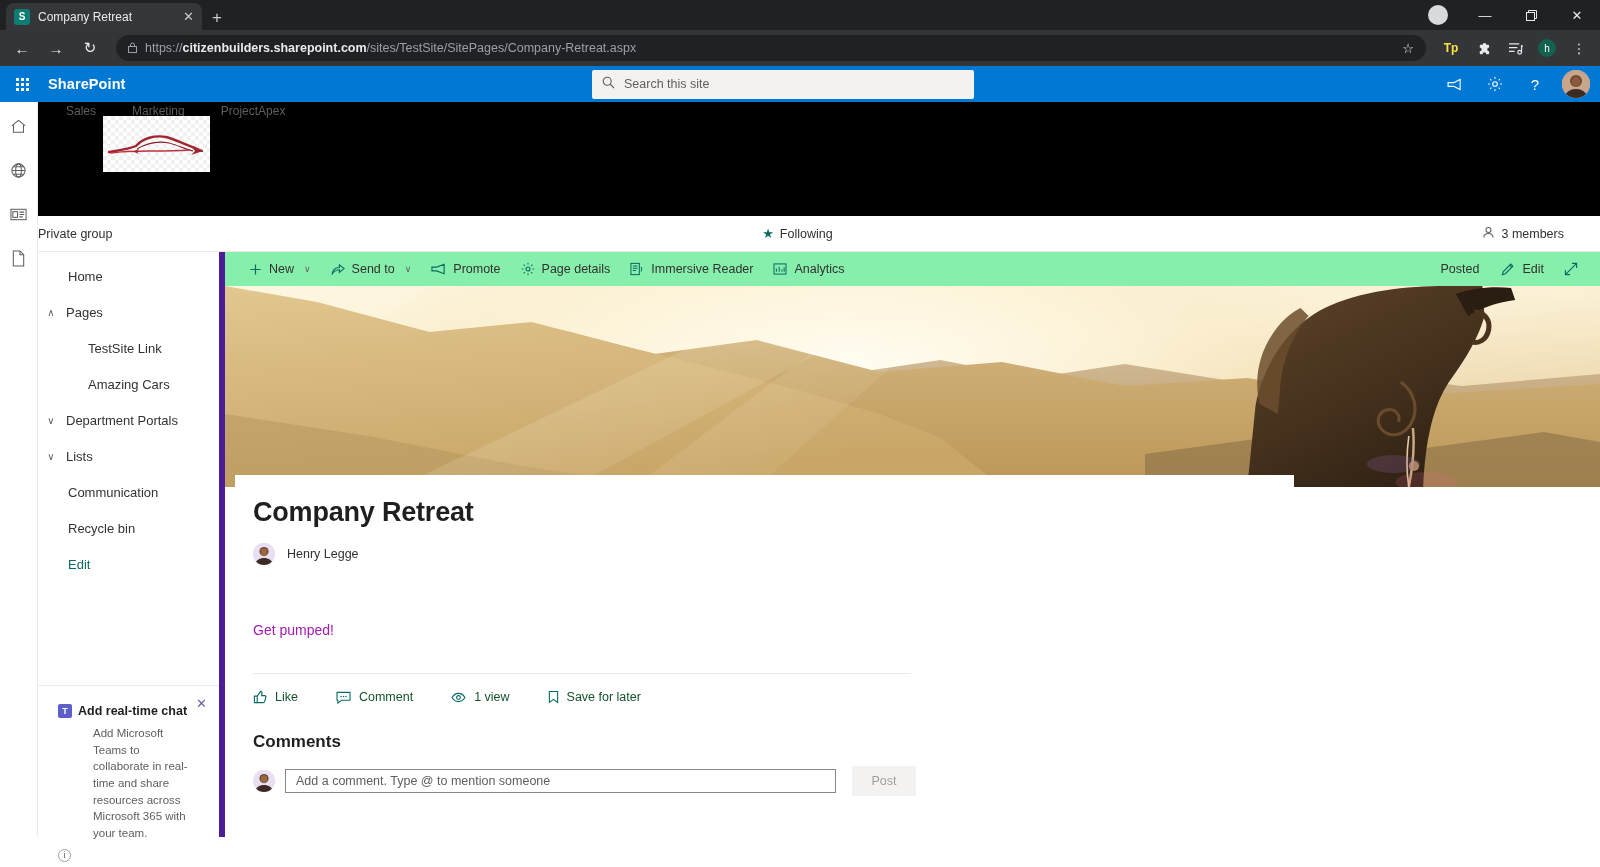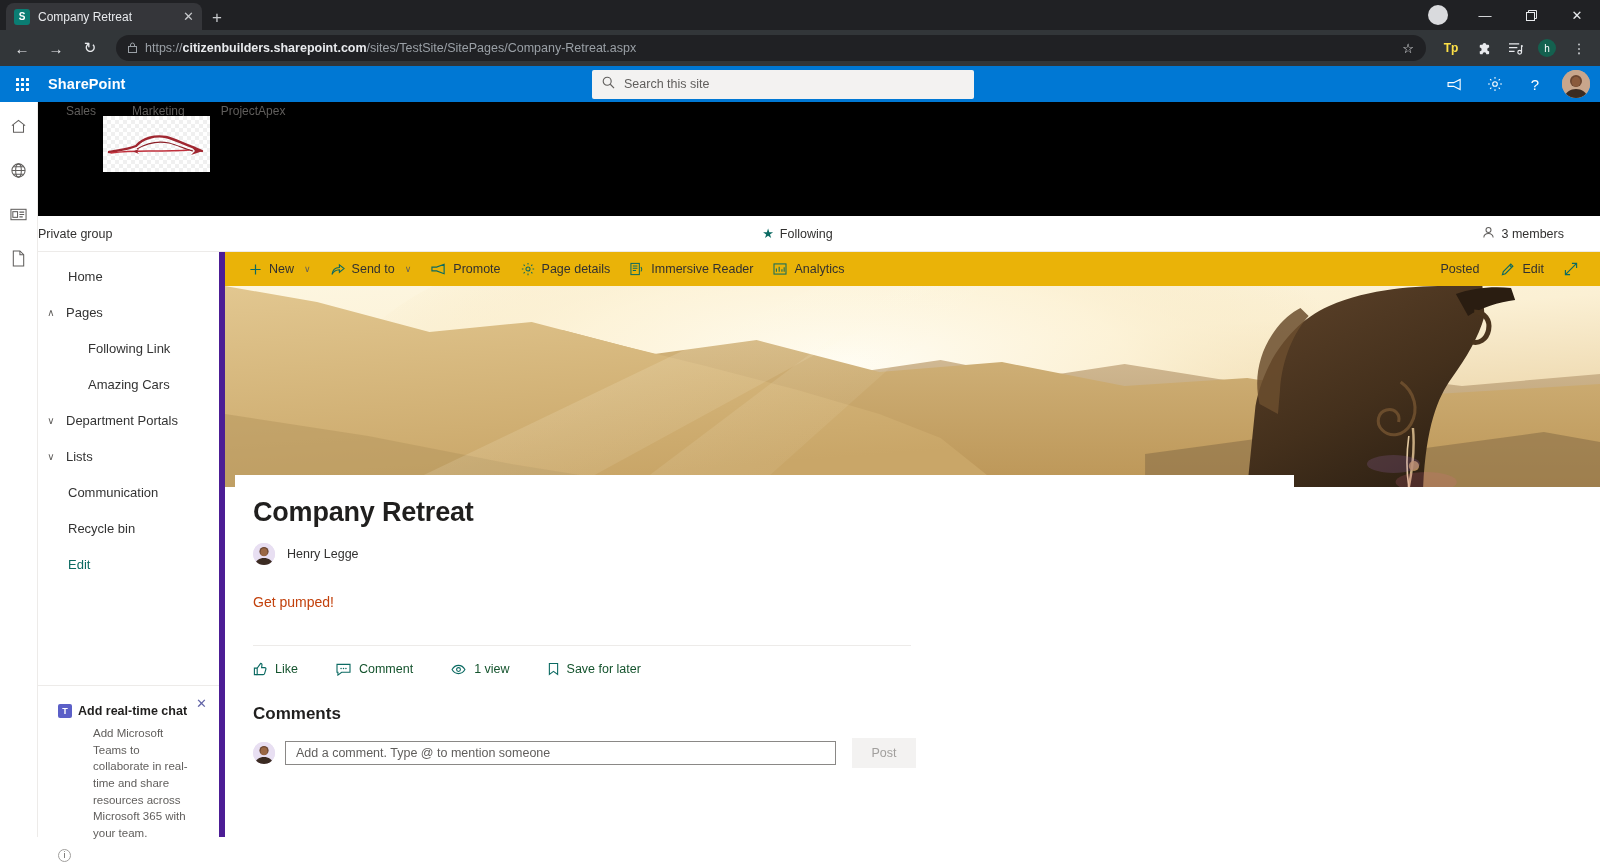--- a/index.html
+++ b/index.html
@@ -199,21 +199,21 @@
   }
   .promo-link {
     margin-top:10px; font-size:12px; color:#0b6a62; cursor:pointer; display:block;
   }
 
   
   .canvas { flex:1; min-width:0; background:#fff; position:relative; overflow:hidden; }
 
   .cmdbar {
     height:34px; display:flex; align-items:center; padding-left:14px;
-    gap:0; background:#eab308; position:relative;
+    gap:0; background:#86efac; position:relative;
   }
   .cmd {
     display:flex;align-items:center;gap:7px;font-size:12.5px;color:#323130;
     padding:0 10px;height:30px;cursor:pointer;white-space:nowrap;
   }
   .cmd .ci { color:#0b6a62; font-size:13px; display:flex; align-items:center; }
   .cmd .cchev { color:#605e5c; font-size:9px; margin-left:3px; }
   .cmd-right {
     position:absolute; right:12px; display:flex; align-items:center; gap:0;
   }
@@ -232,21 +232,21 @@
     font-size:27px; font-weight:600; color:#201f1e; letter-spacing:-.2px;
     padding-top:10px;
   }
   .author {
     display:flex;align-items:center;gap:12px;margin-top:15px;
   }
   .author-av {
     width:22px;height:22px;border-radius:50%;overflow:hidden;background:#e7dff0;
   }
   .author-name { font-size:12.5px;color:#323130; }
-  .body-text { font-size:14px; color:#c2410c; margin-top:29px; }
+  .body-text { font-size:14px; color:#a21caf; margin-top:57px; }
 
   .divider {
     height:1px;background:#edebe9;margin-top:35px;width:658px;
   }
   .social {
     display:flex;align-items:center;gap:0;margin-top:10px;
   }
   .social-item {
     display:flex;align-items:center;gap:8px;font-size:12.5px;color:#14532d;
     padding:6px 16px 6px 0;margin-right:22px;cursor:pointer;white-space:nowrap;
@@ -441,21 +441,21 @@
         <div class="leftnav">
           <div class="nav-items">
             <div class="nav-item noc">
               <span class="lbl">Home</span>
             </div>
             <div class="nav-item lvl0">
               <span class="chev">∧</span>
               <span class="lbl">Pages</span>
             </div>
             <div class="nav-item child">
-              <span class="lbl">Following Link</span>
+              <span class="lbl">TestSite Link</span>
             </div>
             <div class="nav-item child">
               <span class="lbl">Amazing Cars</span>
             </div>
             <div class="nav-item lvl0">
               <span class="chev">∨</span>
               <span class="lbl">Department Portals</span>
             </div>
             <div class="nav-item lvl0">
               <span class="chev">∨</span>

